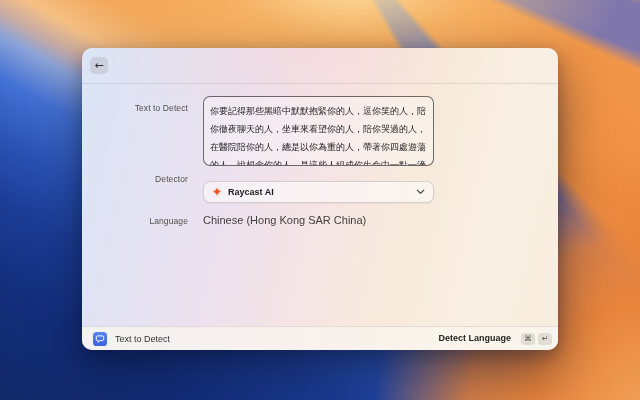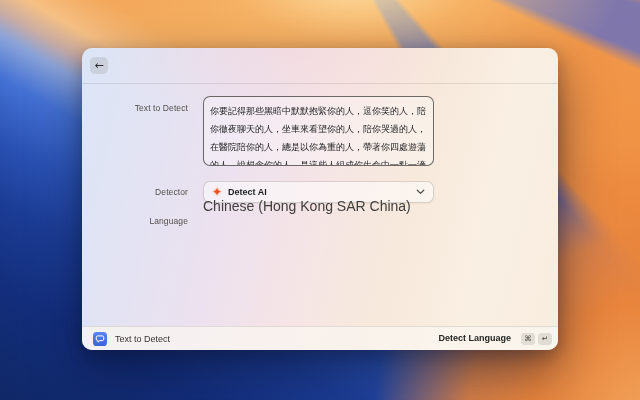--- a/index.html
+++ b/index.html
@@ -55,21 +55,21 @@
     display:flex;align-items:center;gap:6px;padding:0 8px;
     border:1px solid rgba(80,72,64,0.22);border-radius:7px;
     background:rgba(255,255,255,0.52);cursor:pointer;
     box-shadow:0 1px 2px rgba(60,50,40,0.06);}
   .ai-star{font-size:12px;line-height:12px;color:#e85427;
     text-shadow:0 0 2.5px rgba(246,150,90,0.95);
     font-family:"DejaVu Sans",sans-serif;}
   .dd-val{font-size:9px;font-weight:700;color:#1e1e20;flex:1;}
   .chev{display:block;margin-left:auto;}
 
-  .lang-val{position:absolute;top:150px;font-size:14px;color:#403e3b;}
+  .lang-val{position:absolute;top:166px;font-size:11px;color:#403e3b;}
 
   .ftr{position:absolute;left:0;right:0;bottom:0;height:23px;
     background:rgba(250,246,240,0.74);
     border-top:1px solid rgba(105,95,85,0.16);
     display:flex;align-items:center;}
   .ftr-icon{margin-left:11px;width:14px;height:14px;flex:0 0 auto;}
   .ftr-name{margin-left:8px;font-size:9px;color:#37352f;}
   .ftr-right{margin-left:auto;display:flex;align-items:flex-start;margin-right:6px;}
   .ftr-action{font-size:9px;font-weight:700;color:#262522;margin-right:7px;cursor:pointer;}
   .key{width:14px;height:12px;border-radius:3.5px;background:rgba(95,85,70,0.14);
@@ -90,24 +90,24 @@
 
     <div class="hdr">
       <button class="back">←</button>
     </div>
 
     <div class="lbl" style="top:55px;">Text to Detect</div>
     <div class="ta field-x">
       <span class="txt">你要記得那些黑暗中默默抱緊你的人，逗你笑的人，陪你徹夜聊天的人，坐車來看望你的人，陪你哭過的人，在醫院陪你的人，總是以你為重的人，帶著你四處遊蕩的人，說想念你的人。是這些人組成你生命中一點一滴的溫暖，是這些溫暖使你遠離陰霾，是這些溫暖使你成為善良的人。</span>
     </div>
 
-    <div class="lbl" style="top:139px;">Detector</div>
+    <div class="lbl" style="top:126px;">Detector</div>
     <div class="dd field-x">
       <span class="ai-star">✦</span>
-      <span class="dd-val">Detect AI</span>
+      <span class="dd-val">Raycast AI</span>
       <svg class="chev" width="9" height="6" viewBox="0 0 9 6">
         <path d="M1.3 1.3 L4.5 4.4 L7.7 1.3" stroke="#56524c" stroke-width="1.3" fill="none" stroke-linecap="round" stroke-linejoin="round"></path>
       </svg>
     </div>
 
     <div class="lbl" style="top:168px;">Language</div>
     <div class="lang-val field-x">Chinese (Hong Kong SAR China)</div>
 
     <div class="ftr">
       <svg class="ftr-icon" viewBox="0 0 14 14">

